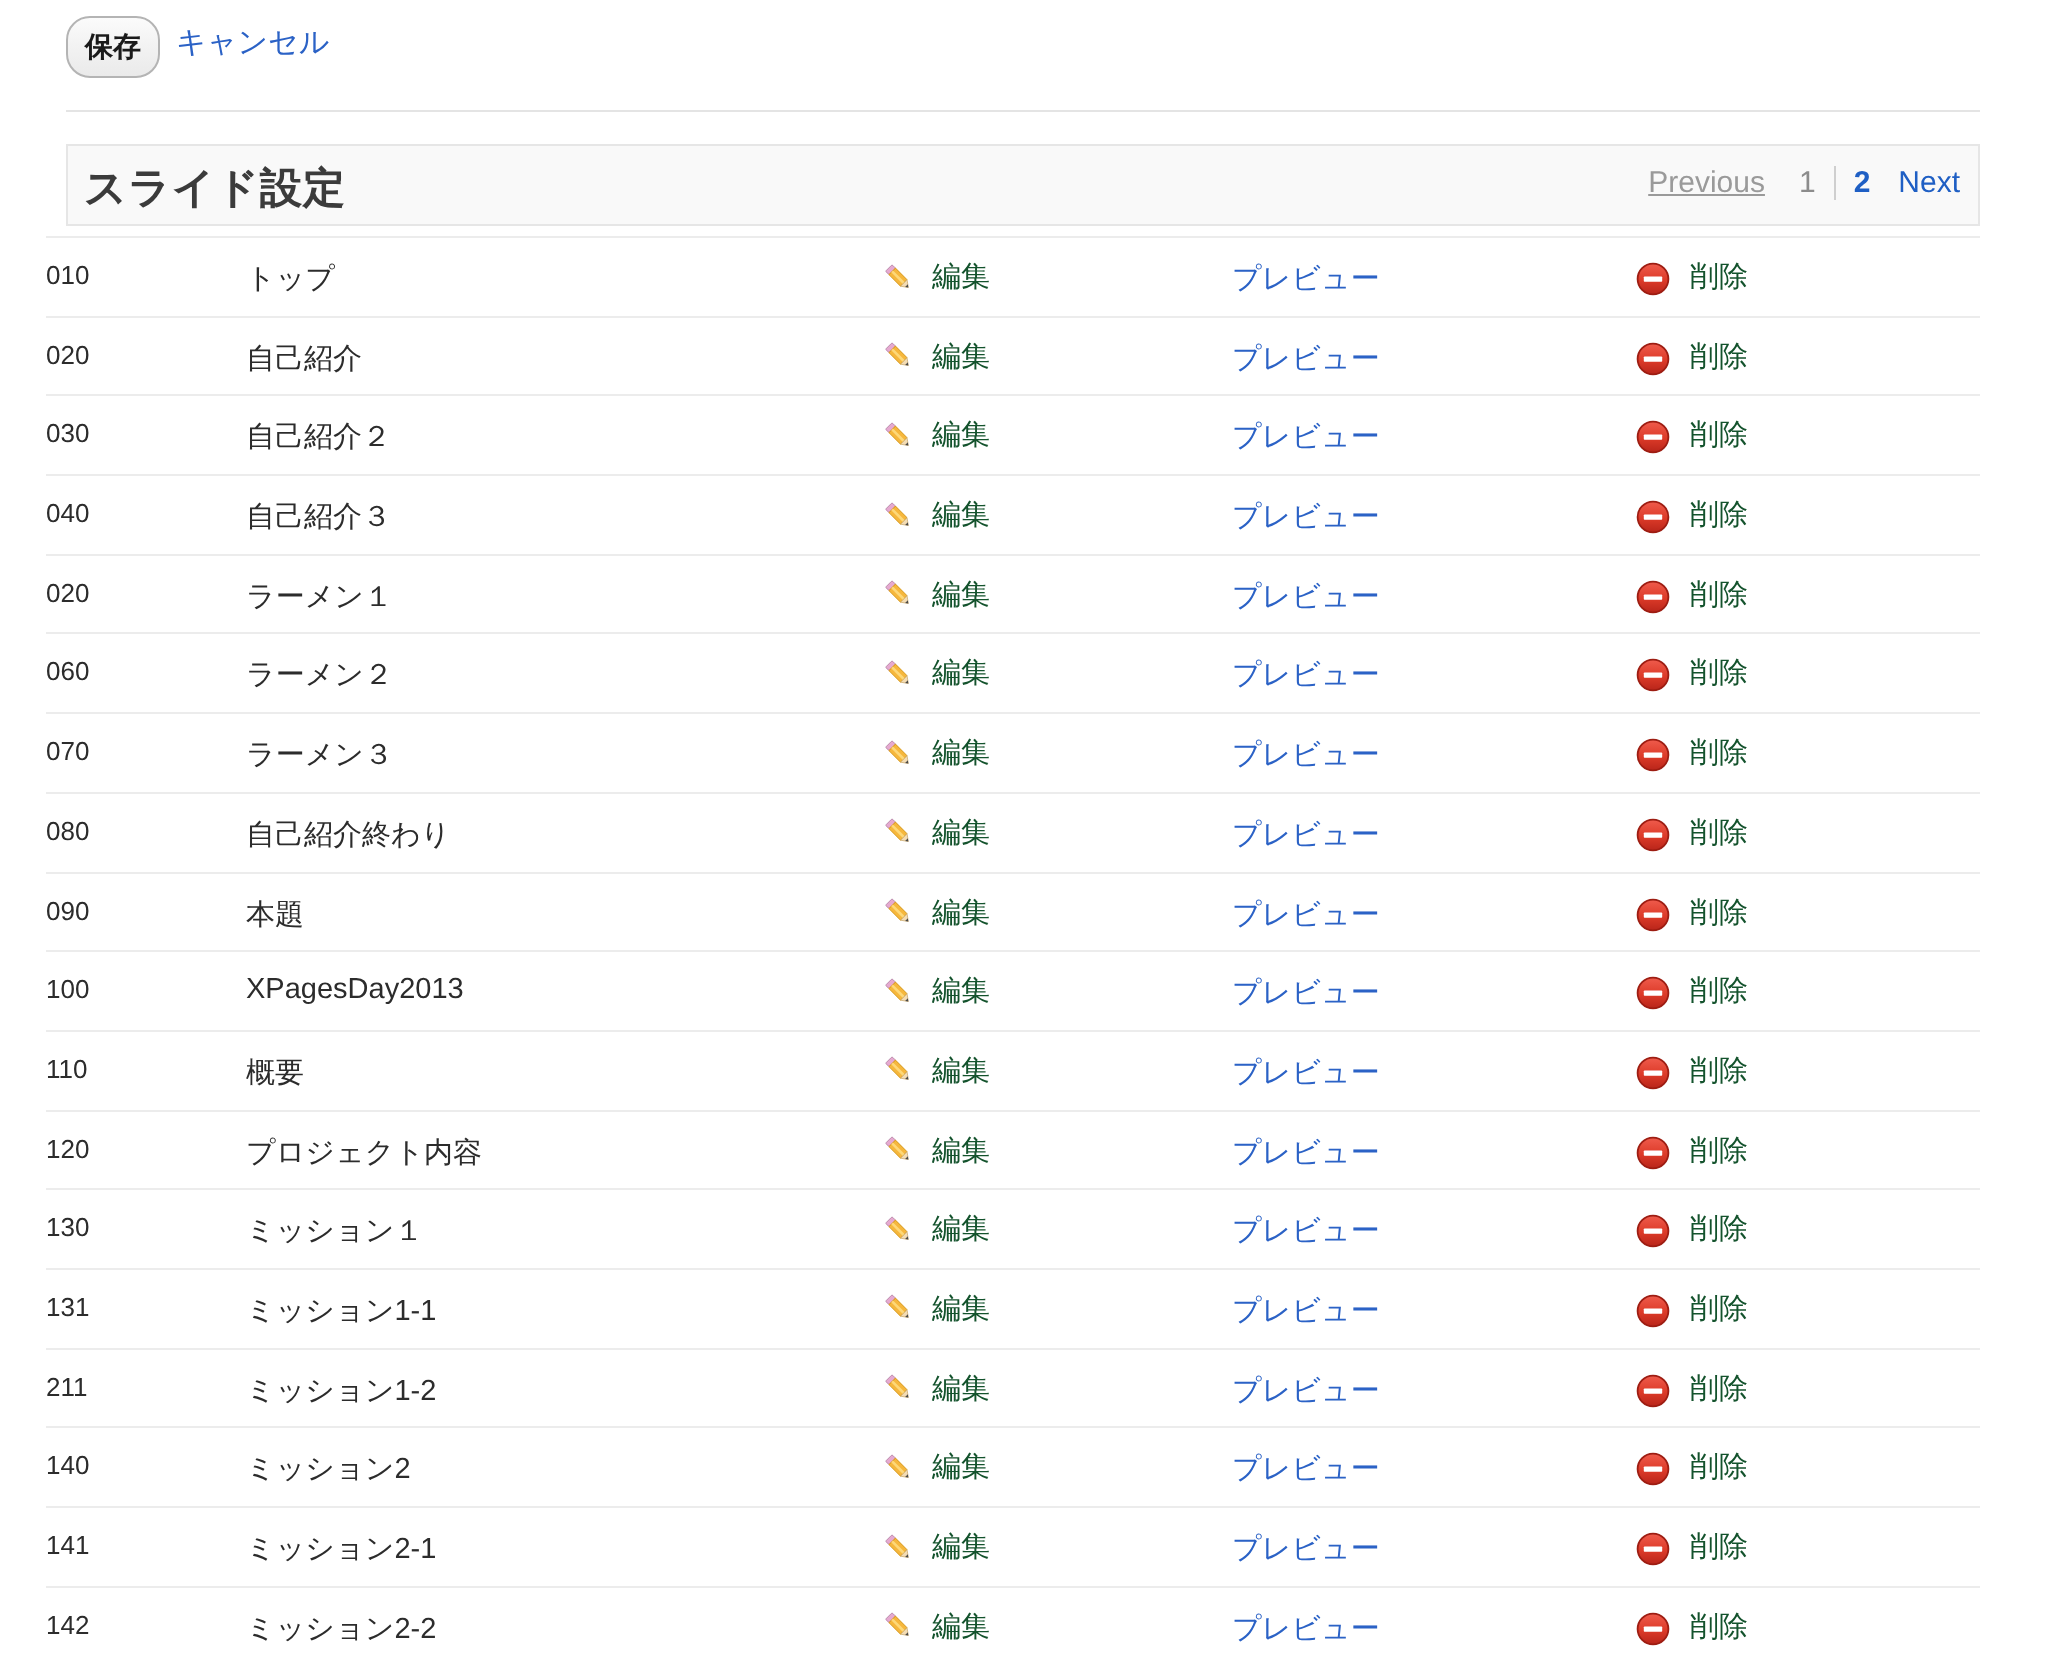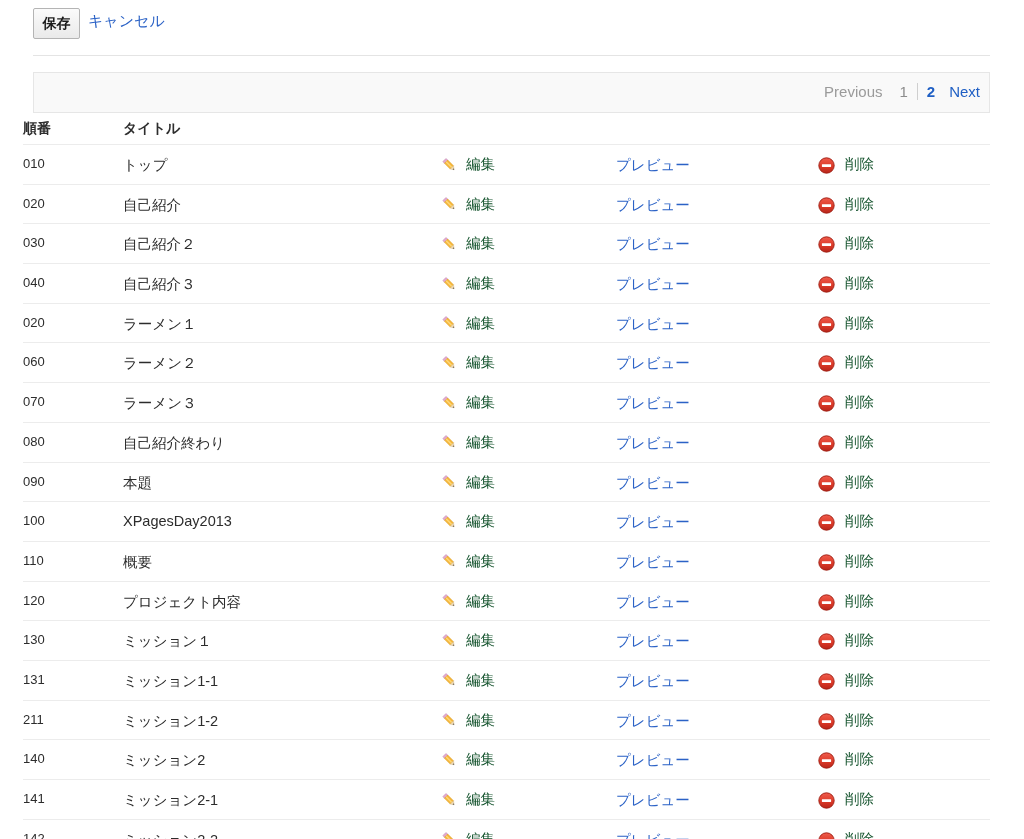--- a/index.html
+++ b/index.html
@@ -22,21 +22,21 @@
     left: 0; top: 0;
     width: 1024px;
     height: 56px;
   }
   .save-button {
     position: absolute;
     left: 33px; top: 8px;
     width: 47px; height: 31px;
     box-sizing: border-box;
     border: 1px solid #b4b4b4;
-    border-radius: 2px;
+    border-radius: 12px;
     background: linear-gradient(to bottom, #fbfbfb 0%, #f2f2f2 50%, #eaeaea 100%);
     color: #1a1a1a;
     font-size: 14px;
     font-weight: bold;
     line-height: 29px;
     text-align: center;
     cursor: pointer;
     font-family: "Liberation Sans", "DejaVu Sans", sans-serif;
     padding: 0;
   }
@@ -81,20 +81,21 @@
     right: 7px; top: 10px;
     font-size: 15px;
     white-space: nowrap;
     display: flex;
     align-items: center;
   }
   .pager-prev {
     color: #9a9a9a;
     cursor: default;
     padding: 0 8px 0 0;
+    text-decoration: underline;
   }
   .pager-num {
     color: #8c8c8c;
     cursor: pointer;
     padding: 0 9px;
   }
   .pager-sep {
     width: 1px;
     height: 17px;
     background: #cfcfcf;
@@ -195,35 +196,32 @@
 </head>
 <body>
 
 <div class="toolbar">
   <button class="save-button">保存</button>
   <a class="cancel-link" href="#">キャンセル</a>
   <div class="toolbar-divider"></div>
 </div>
 
 <div class="panel-header">
+  <div class="panel-title">スライド設定</div>
 
   <div class="pager">
     <span class="pager-prev">Previous</span>
     <span class="pager-num">1</span>
     <span class="pager-sep"></span>
     <span class="pager-num-active">2</span>
     <span class="pager-next">Next</span>
   </div>
 </div>
 
 <div class="grid">
-  <div class="grid-head">
-    <div class="col-order-h">順番</div>
-    <div class="col-title-h">タイトル</div>
-  </div>
   <div id="rows-container">
       <div class="row">
         <div class="cell-order">010</div>
         <div class="cell-title">トップ</div>
         <div class="cell-edit">
           <span>
 <svg class="icon-pencil" width="18" height="18" viewBox="0 0 18 18" aria-hidden="true">
   <g transform="rotate(-45 9 9)">
     <rect x="7" y="2.2" width="4.6" height="2.6" rx="0.5" fill="#e6a9d0" stroke="#b07ea0" stroke-width="0.4"></rect>
     <rect x="7" y="4.6" width="4.6" height="8.2" fill="#f6b73c" stroke="#d39412" stroke-width="0.45"></rect>

